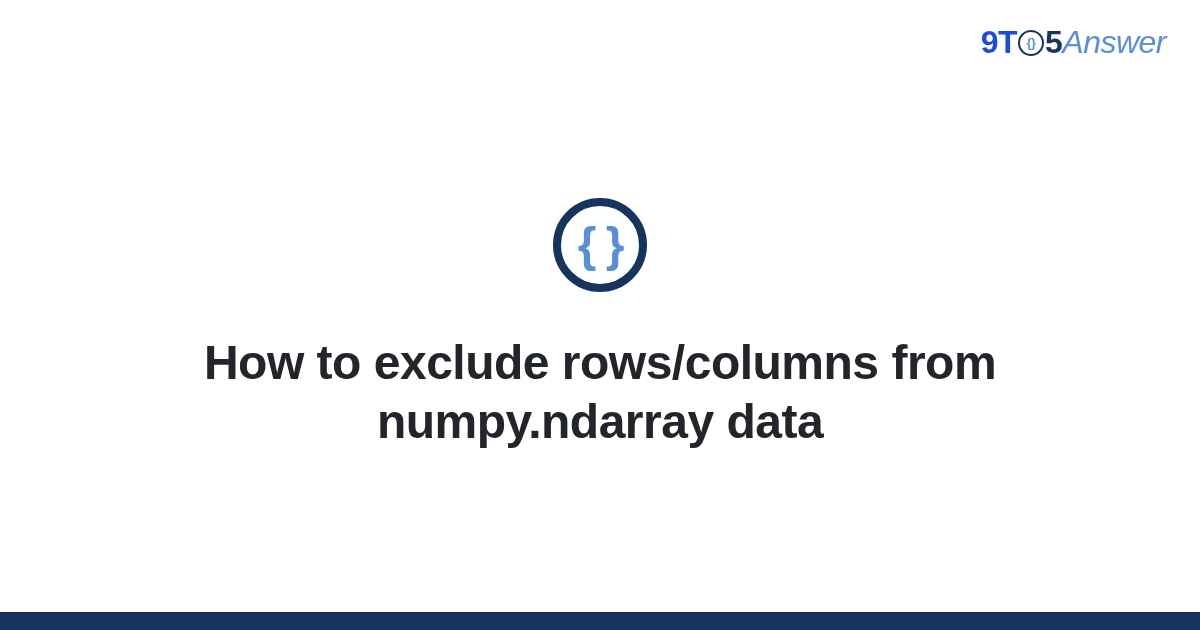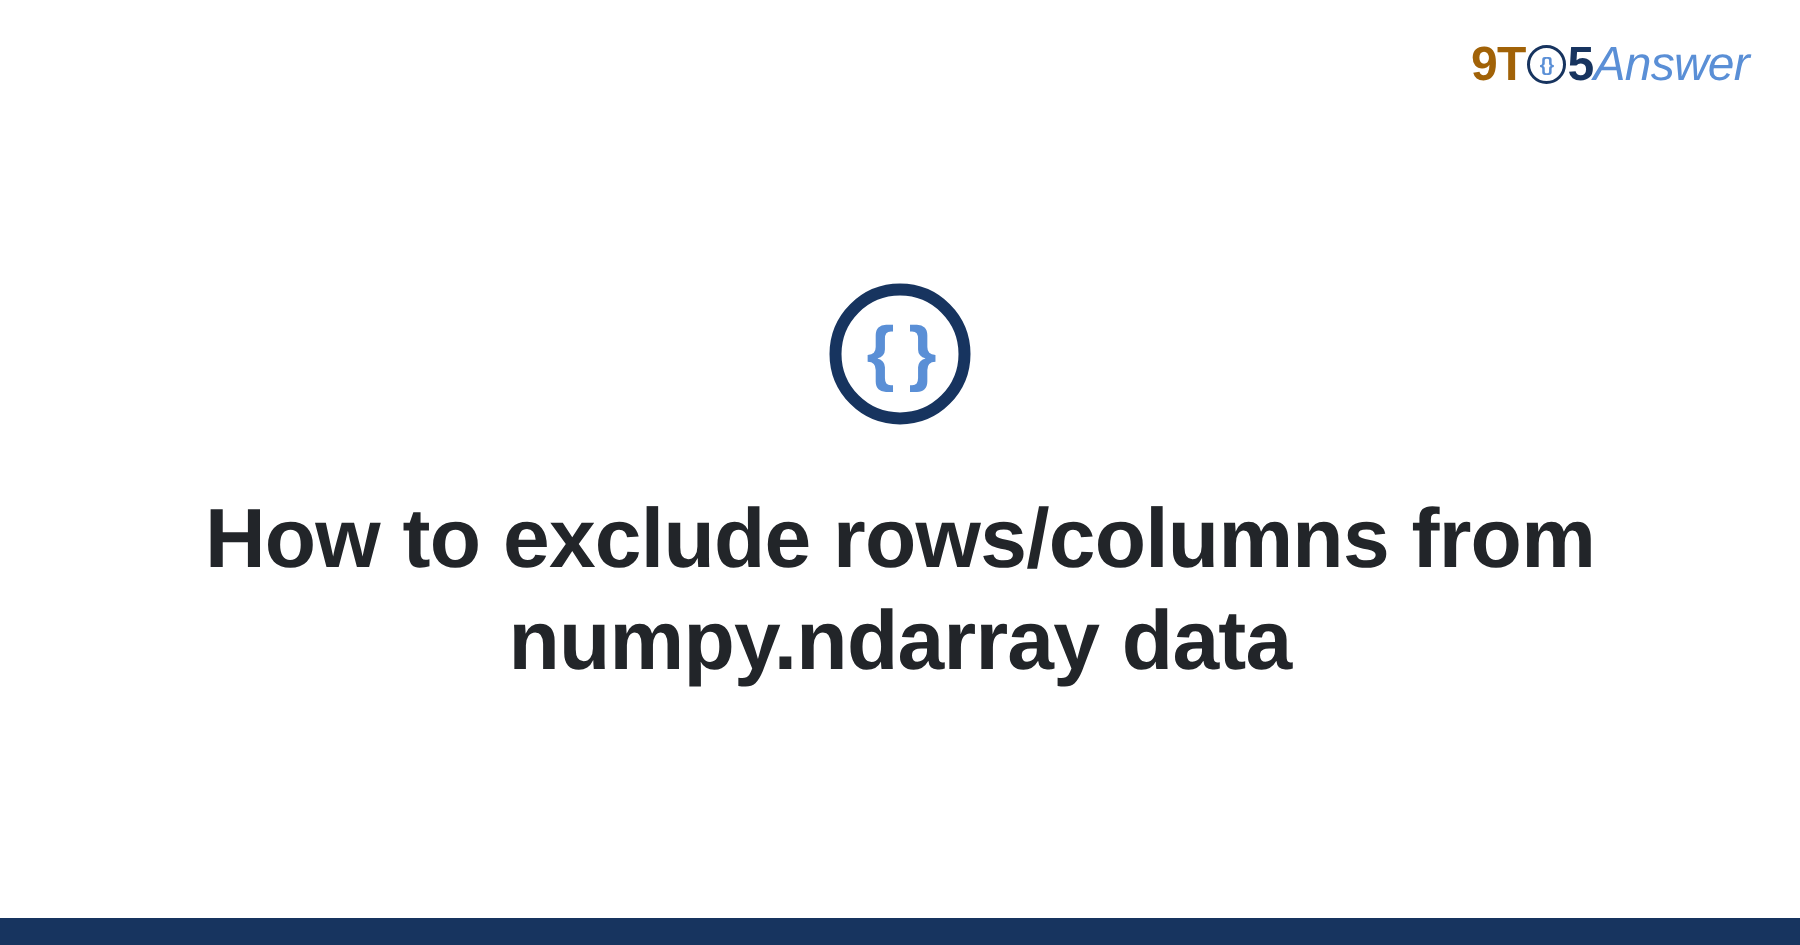--- a/index.html
+++ b/index.html
@@ -20,21 +20,21 @@
       top: 24px;
       right: 34px;
       display: flex;
       align-items: center;
     }
     .logo-text {
       font-size: 32px;
       font-weight: 600;
       letter-spacing: -0.5px;
     }
-    .logo-9t { color: #a16207; }
+    .logo-9t { color: #1d4ed8; }
     .logo-circle {
       display: inline-flex;
       align-items: center;
       justify-content: center;
       width: 26px;
       height: 26px;
       border: 2.5px solid #17345f;
       border-radius: 50%;
       margin: 0 1px;
       vertical-align: middle;
@@ -71,21 +71,21 @@
     }
     .braces {
       font-size: 48px;
       font-weight: 700;
       color: #5a8fd6;
       line-height: 1;
       letter-spacing: -2px;
       font-family: "Segoe UI", Arial, sans-serif;
     }
     .title {
-      font-size: 56px;
+      font-size: 48px;
       font-weight: 700;
       color: #222529;
       text-align: center;
       line-height: 1.22;
       max-width: 960px;
       letter-spacing: -0.5px;
     }
     .footer-bar {
       position: absolute;
       bottom: 0;

